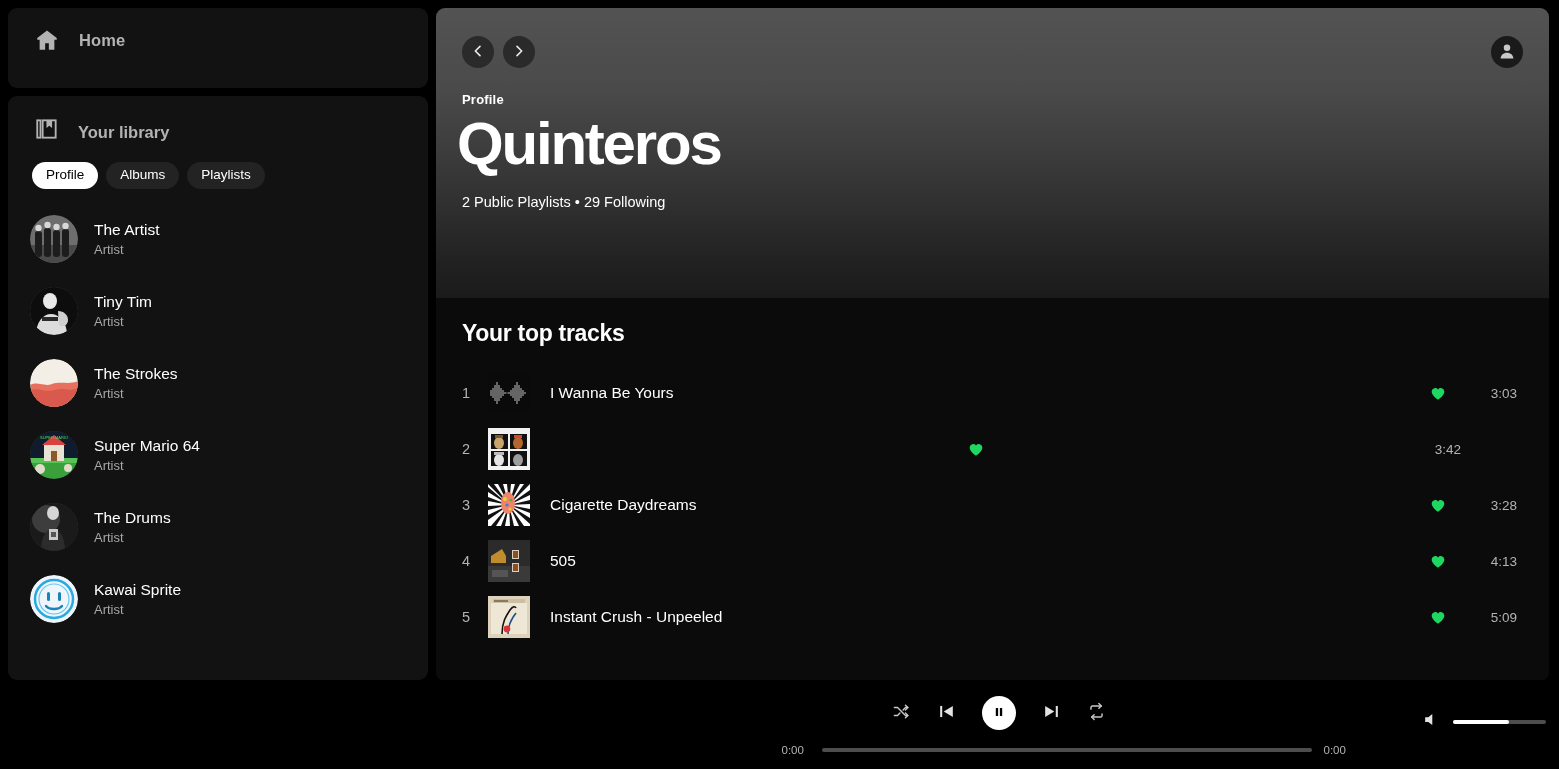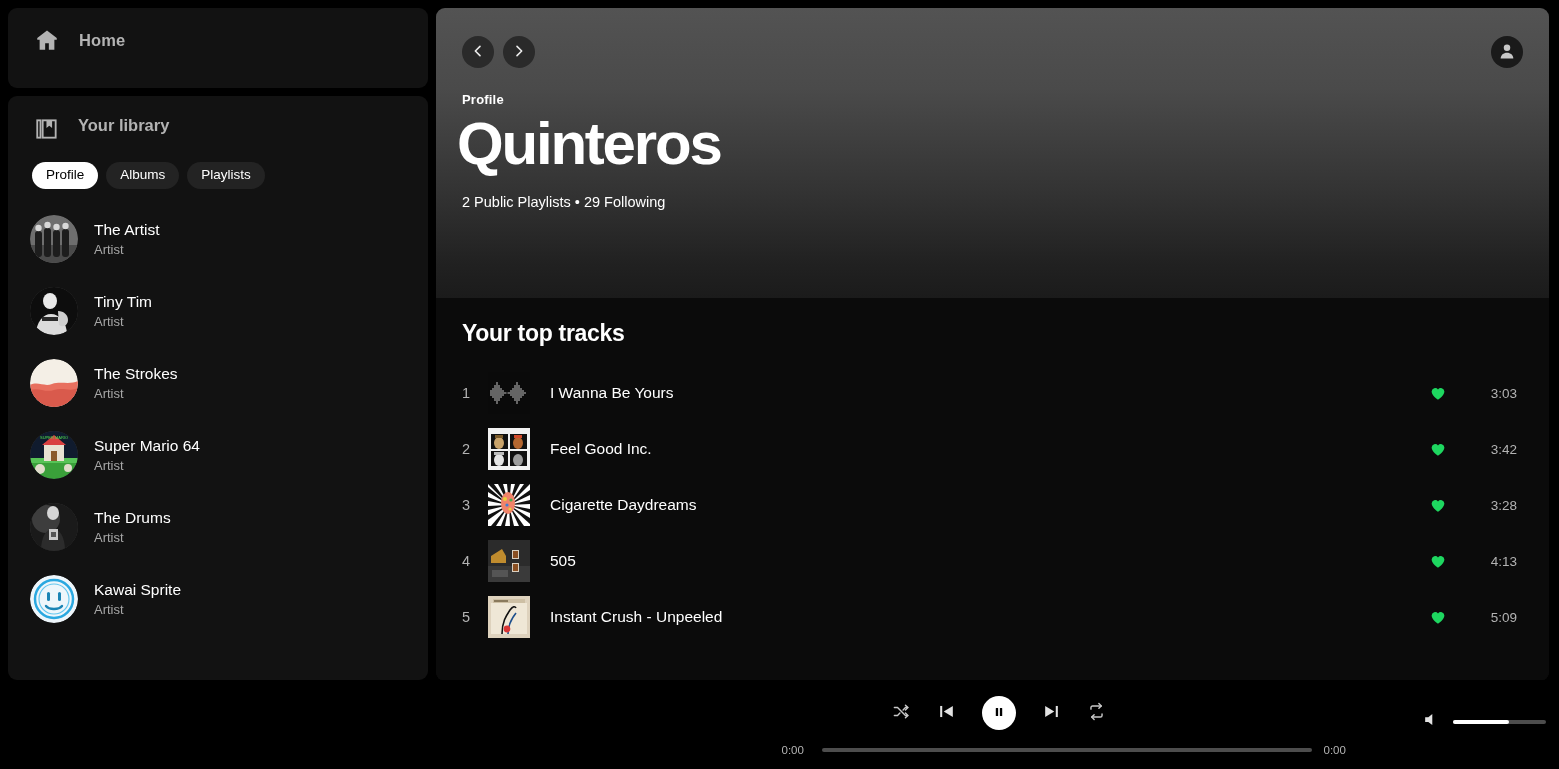--- a/index.html
+++ b/index.html
@@ -51,21 +51,21 @@
     flex: 1 1 auto;
     overflow: hidden;
     display: flex;
     flex-direction: column;
     min-height: 0;
     position: relative;
     margin-bottom: 89px;
   }
   .library-header {
     display: flex;
-    align-items: flex-start;
+    align-items: flex-end;
     gap: 18px;
     padding: 20px 0 12px 26px;
     cursor: pointer;
   }
   .library-header .lib-label {
     color: #b3b3b3;
     font-size: 16.5px;
     font-weight: bold;
   }
   .chips {
@@ -566,21 +566,20 @@
                 <rect x="22" y="23" width="17" height="15" fill="#111"></rect>
               <ellipse cx="11" cy="15" rx="5" ry="6" fill="#c9a36a"></ellipse>
                 <rect x="7" y="7" width="8" height="3" fill="#7a5a2a"></rect>
               <ellipse cx="30" cy="15" rx="5" ry="6" fill="#b4662f"></ellipse>
                 <rect x="26" y="7" width="8" height="3" fill="#d14a2b"></rect>
               <ellipse cx="11" cy="32" rx="5" ry="6" fill="#e5e5e5"></ellipse>
                 <rect x="6" y="24" width="10" height="3" fill="#bdbdbd"></rect>
               <ellipse cx="30" cy="32" rx="5" ry="6" fill="#9d9d9d"></ellipse>
             </svg>
           </span>
-          <span class="track-title">Feel Good Inc.</span>
           <span class="heart">
             <svg width="18" height="18" viewBox="0 0 24 24" fill="#1ed760">
                 <path d="M12 21s-8.5-5.4-8.5-11A4.8 4.8 0 0 1 12 7.2 4.8 4.8 0 0 1 20.5 10c0 5.6-8.5 11-8.5 11z"></path>
               </svg>
           </span>
           <span class="track-dur">3:42</span>
         </div>
 
         <div class="track-row">
           <span class="track-idx">3</span>

